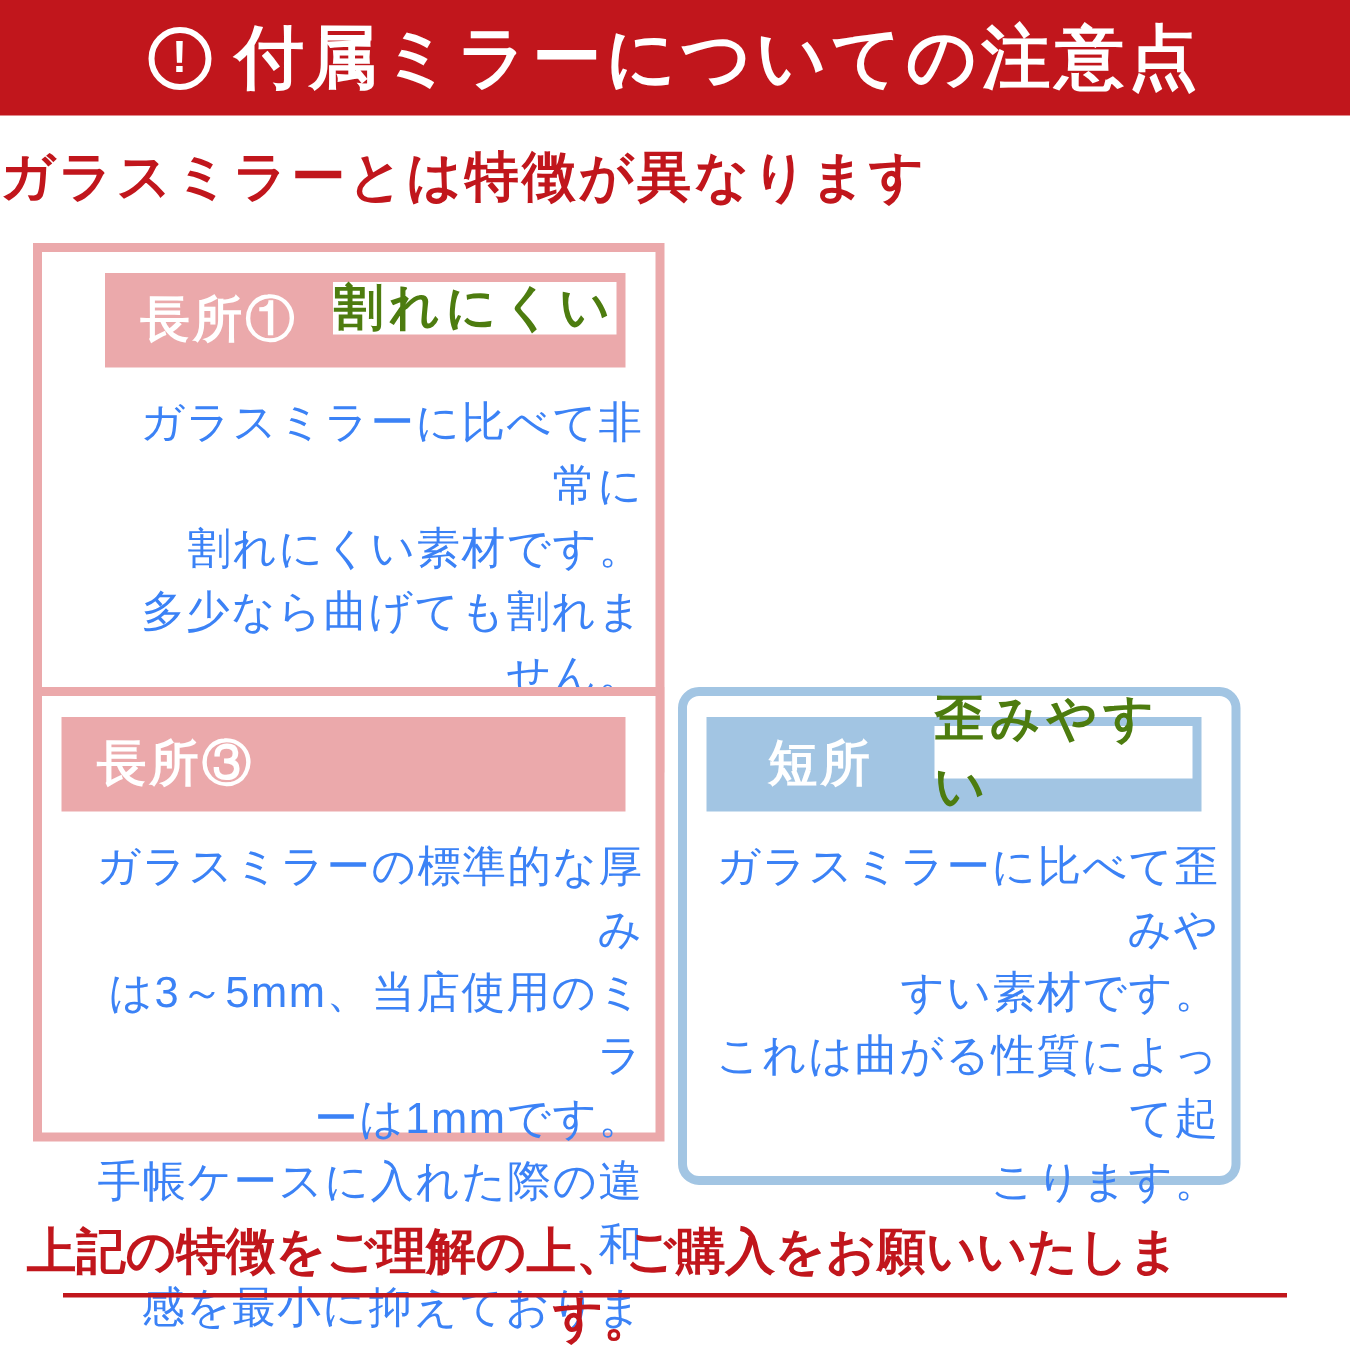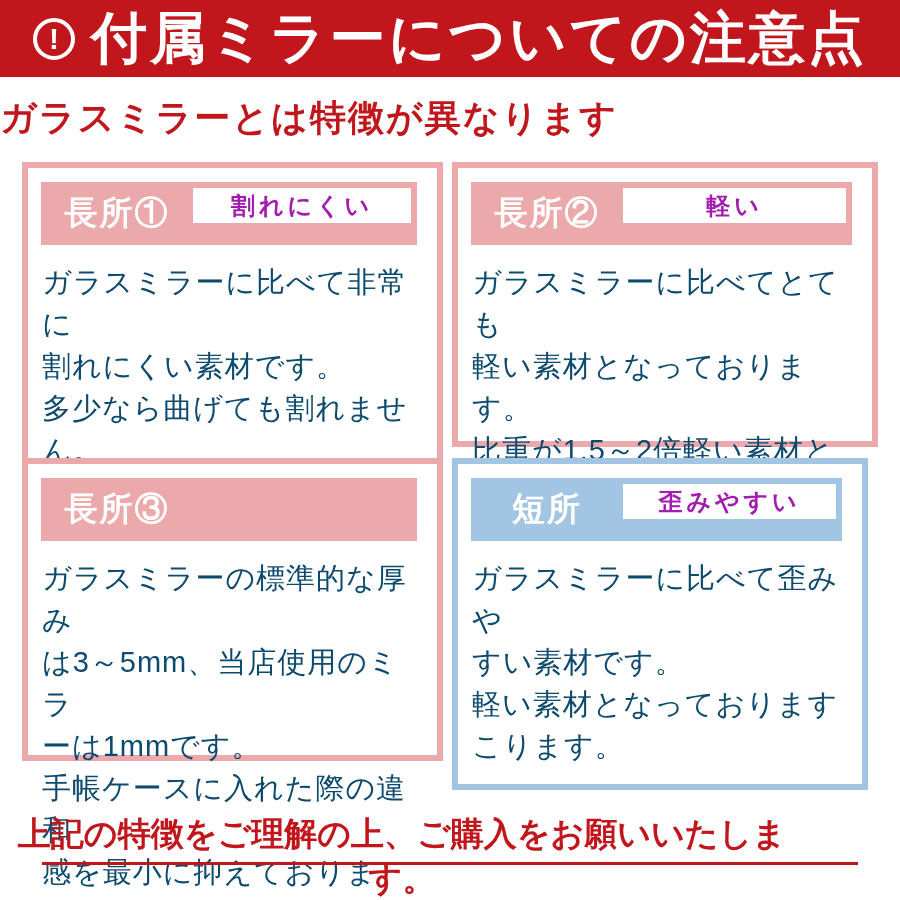--- a/index.html
+++ b/index.html
@@ -13,21 +13,21 @@
   .banner {
     position: absolute; top: 0; left: 0; width: 900px; height: 77px;
     background: #c1161c; color: #ffffff;
     display: flex; align-items: center; justify-content: center; gap: 16px;
   }
   .banner-icon {
     width: 42px; height: 42px; border: 4px solid #ffffff; border-radius: 50%;
     display: flex; align-items: center; justify-content: center;
     font-weight: bold; font-size: 30px; line-height: 1; flex: 0 0 auto;
   }
-  .banner-title { font-size: 56px; font-weight: bold; letter-spacing: 3px; }
+  .banner-title { font-size: 46px; font-weight: bold; letter-spacing: 3px; }
 
   .subtitle {
     position: absolute; top: 94px; left: 0; width: 900px;
     color: #c1161c;
     font-size: 36px; font-weight: bold; letter-spacing: 2px;
   }
 
   .card { position: absolute; background: #ffffff; }
   .card.pink { border: 6px solid #eba9ab; }
   .card.blue { border: 6px solid #a2c5e3; }
@@ -37,26 +37,27 @@
   .blue .card-header { background: #a2c5e3; }
 
   .card-label {
     width: 152px; flex: 0 0 auto;
     display: flex; align-items: center; justify-content: center;
     color: #ffffff; font-size: 33px; font-weight: bold; letter-spacing: 2px;
   }
   .card-feature {
     flex: 1; background: #ffffff; margin: 6px 6px 22px 0;
     display: flex; align-items: center; justify-content: center;
-    color: #a21caf; font-size: 24px; font-weight: bold; letter-spacing: 4px;
+    color: #4d7c0f; font-size: 33px; font-weight: bold; letter-spacing: 4px;
   }
   .card-body {
     margin: 16px 8px 0 14px;
-    color: #0c4a6e; font-size: 29px; line-height: 42px; letter-spacing: 1px;
+    color: #3b82f6; font-size: 29px; line-height: 42px; letter-spacing: 1px;
     white-space: pre-line;
+    text-align: right;
   }
 
   .footer-note {
     position: absolute; top: 812px; left: 0; width: 804px;
     text-align: center; color: #c1161c;
     font-size: 33px; font-weight: bold;
   }
   .footer-underline {
     position: absolute; top: 862px; left: 42px; width: 816px; height: 3px;
     background: #c1161c;
@@ -67,59 +68,49 @@
 
 <div class="page">
 
   <header class="banner">
     <span class="banner-icon">!</span>
     <h1 class="banner-title">付属ミラーについての注意点</h1>
   </header>
 
   <h2 class="subtitle">ガラスミラーとは特徴が異なります</h2>
 
-  <section class="card pink" style="top:162px; left:22px; width:421px; height:353px;">
+  <section class="card pink" style="top:162px; left:22px; width:421px; height:353px;padding-left:29px;">
     <div class="card-header">
       <div class="card-label">長所①</div>
       <div class="card-feature">割れにくい</div>
     </div>
     <p class="card-body">ガラスミラーに比べて非常に
 割れにくい素材です。
 多少なら曲げても割れません。</p>
   </section>
 
-  <section class="card pink" style="top:162px; left:452px; width:426px; height:285px;">
-    <div class="card-header">
-      <div class="card-label">長所②</div>
-      <div class="card-feature">軽い</div>
-    </div>
-    <p class="card-body">ガラスミラーに比べてとても
-軽い素材となっております。
-比重が1.5～2倍軽い素材と
-なります。</p>
-  </section>
 
   <section class="card pink" style="top:458px; left:22px; width:421px; height:303px;">
     <div class="card-header">
       <div class="card-label">長所③</div>
     </div>
     <p class="card-body">ガラスミラーの標準的な厚み
 は3～5mm、当店使用のミラ
 ーは1mmです。
 手帳ケースに入れた際の違和
 感を最小に抑えております。</p>
   </section>
 
-  <section class="card blue" style="top:458px; left:452px; width:416px; height:332px;">
+  <section class="card blue" style="top:458px; left:452px; width:375px; height:332px;border-radius:14px;">
     <div class="card-header">
       <div class="card-label">短所</div>
       <div class="card-feature">歪みやすい</div>
     </div>
     <p class="card-body">ガラスミラーに比べて歪みや
 すい素材です。
-軽い素材となっております
+これは曲がる性質によって起
 こります。</p>
   </section>
 
   <p class="footer-note">上記の特徴をご理解の上、ご購入をお願いいたします。</p>
   <div class="footer-underline"></div>
 
 </div>
 
 </body></html>

